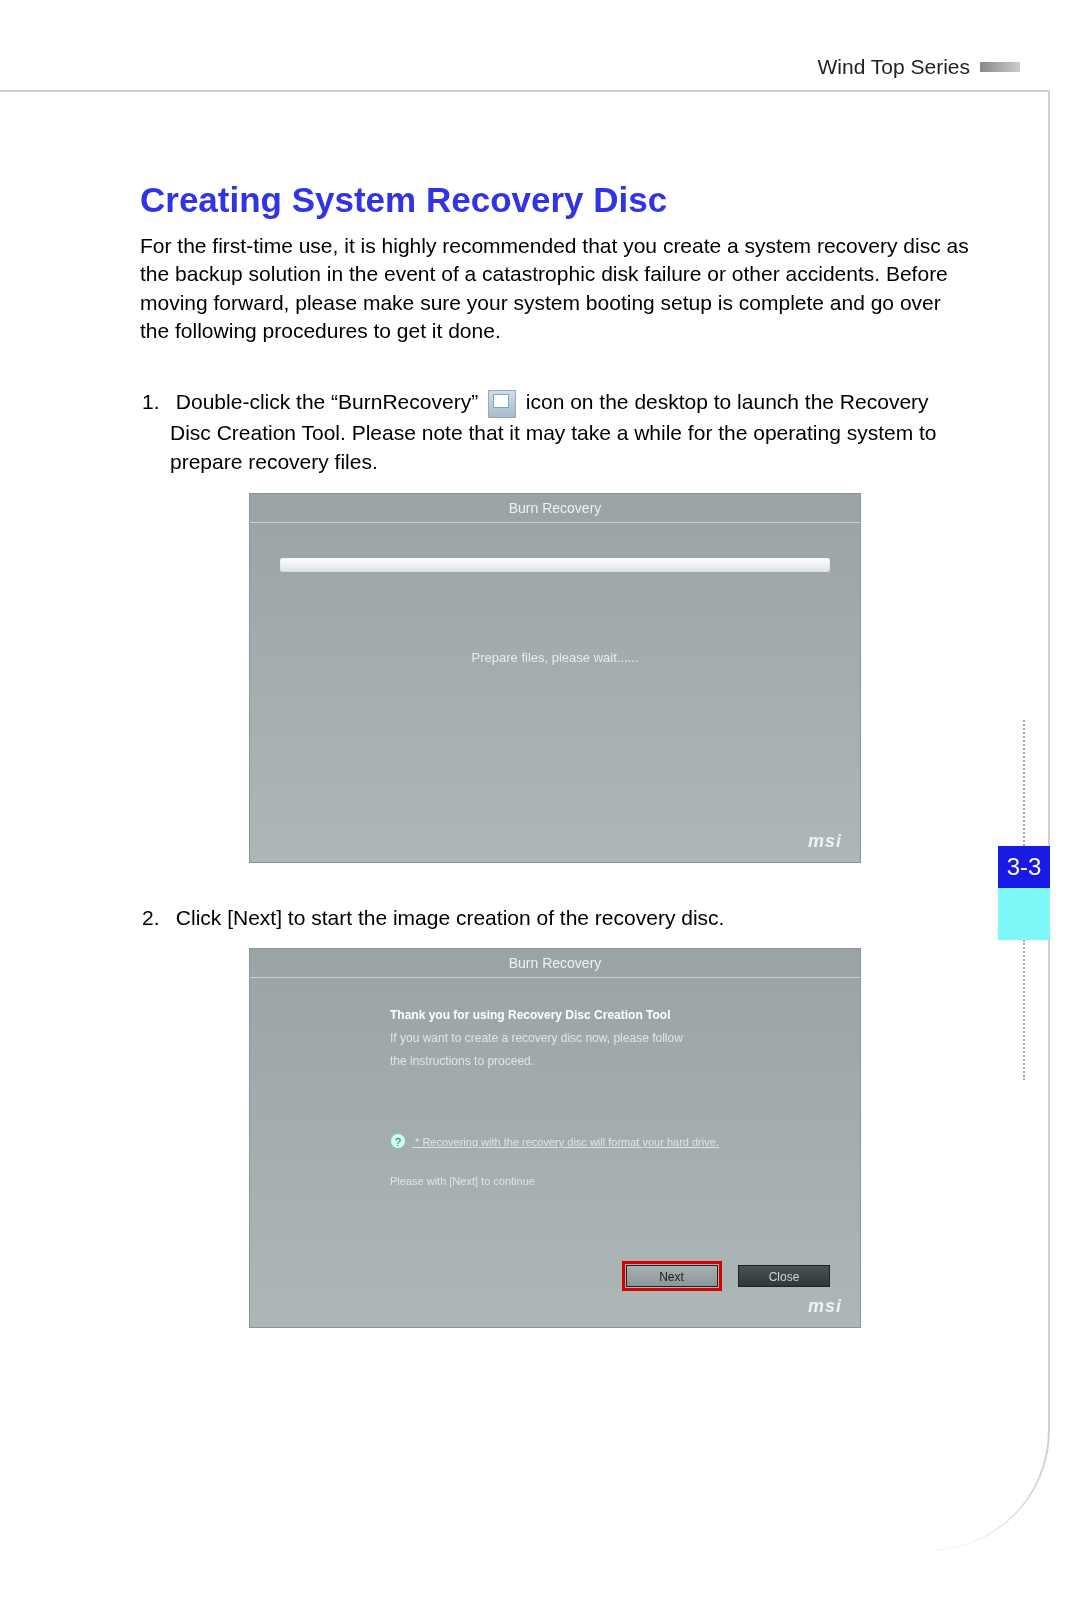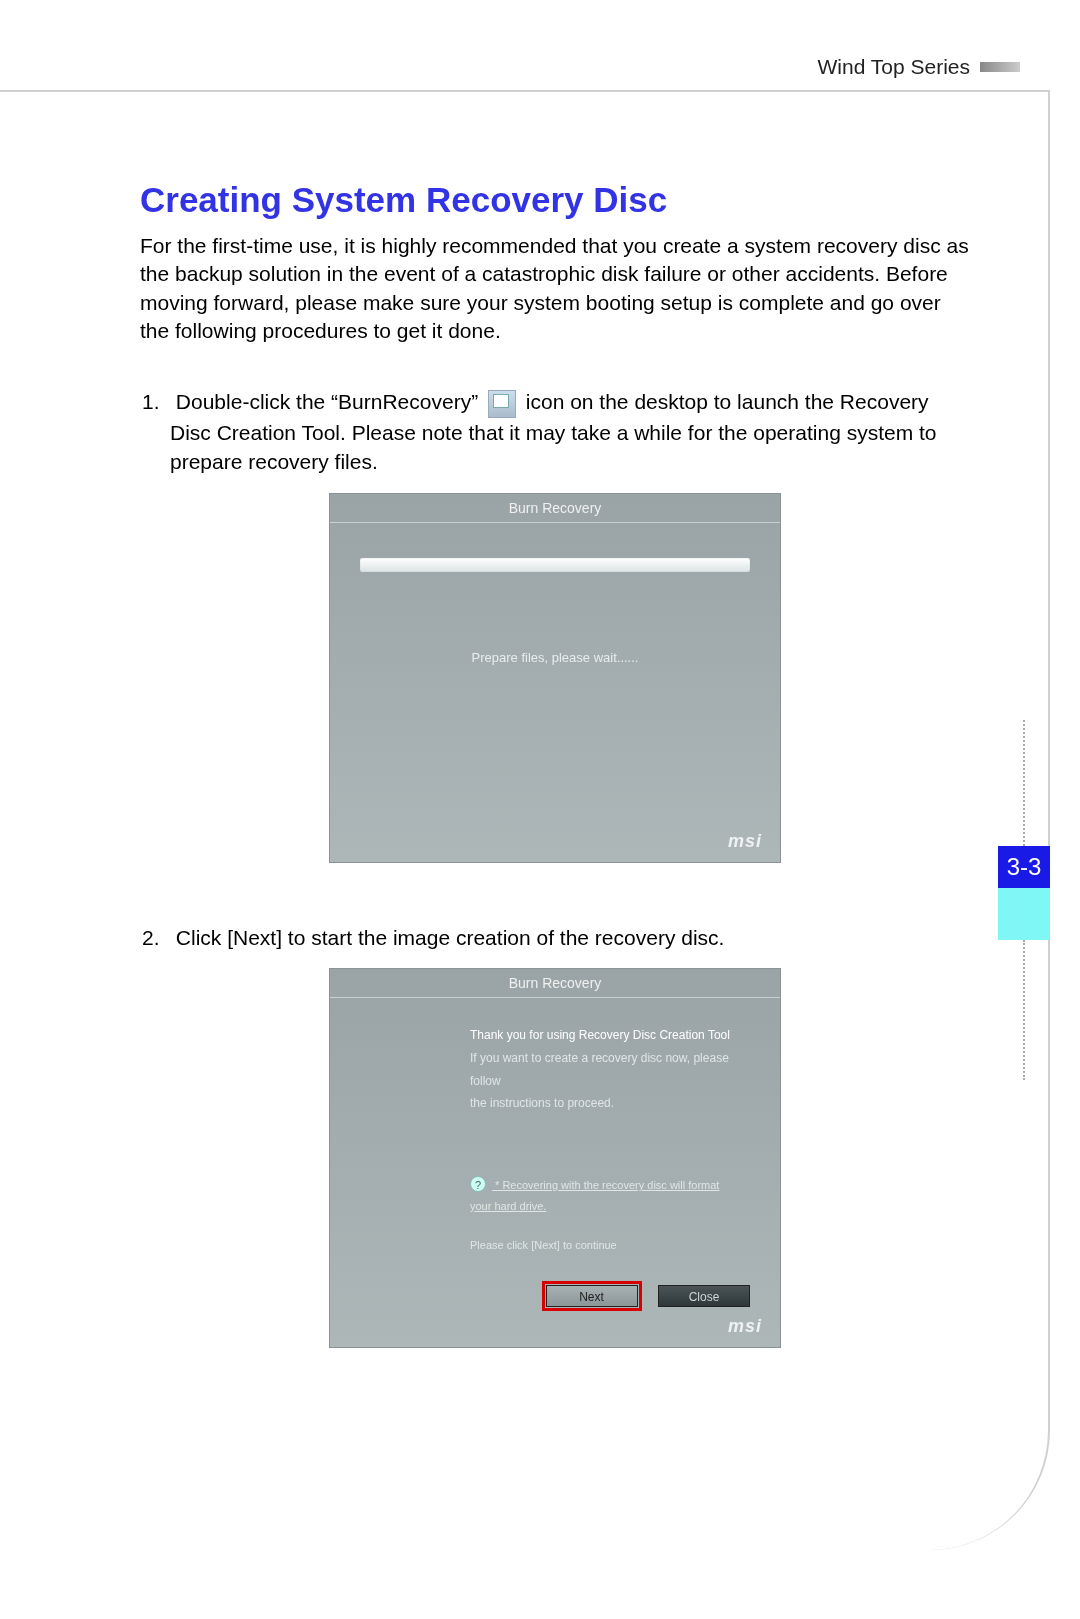--- a/index.html
+++ b/index.html
@@ -79,22 +79,22 @@
   .inline-icon::after {
     content: "";
     position: absolute;
     left: 4px; top: 3px;
     width: 14px; height: 12px;
     background: #fff;
     border: 1px solid #7aa;
   }
   
   .shot {
-    width: 452px;
-    margin: 10px auto 60px auto;
+    width: 612px;
+    margin: 10px auto 40px auto;
     background: linear-gradient(#9aa4a6, #adb7b8);
     border: 1px solid #8a9496;
     position: relative;
     color: #fff;
   }
   .shot1 { height: 370px; }
   .shot-title {
     text-align: center;
     font-size: 14px;
     padding: 6px 0;
@@ -131,21 +131,21 @@
     letter-spacing: 1px;
     color: #eef2f2;
   }
   
   .shot2 { height: 380px; }
   .shot2 .body-area {
     padding: 20px 40px 0 140px;
     font-size: 12px;
     line-height: 1.9;
   }
-  .shot2 .body-area .white { color: #fff; }
+  .shot2 .body-area .white { color: #fff; font-weight: bold; }
   .shot2 .body-area .lt { color: #e0e6e6; }
   .shot2 .warn-row {
     margin-top: 60px;
     font-size: 11px;
     color: #e0e6e6;
     text-decoration: underline;
   }
   .shot2 .help-dot {
     display: inline-block;
     width: 16px; height: 16px;
@@ -260,21 +260,21 @@
     <div class="shot-title">Burn Recovery</div>
     <div class="divline"></div>
     <div class="body-area">
       <div class="white">Thank you for using Recovery Disc Creation Tool</div>
       <div class="lt">If you want to create a recovery disc now, please follow</div>
       <div class="lt">the instructions to proceed.</div>
       <div class="warn-row">
         <span class="help-dot">?</span>
         <span>* Recovering with the recovery disc will format your hard drive.</span>
       </div>
-      <div class="click-next">Please click [Next] to continue</div>
+      <div class="click-next">Please with [Next] to continue</div>
     </div>
     <div class="btn-row">
       <span class="btn next">Next</span>
       <span class="btn">Close</span>
     </div>
     <div class="brand">msi</div>
   </div>
 </div>
 
 </body></html>

